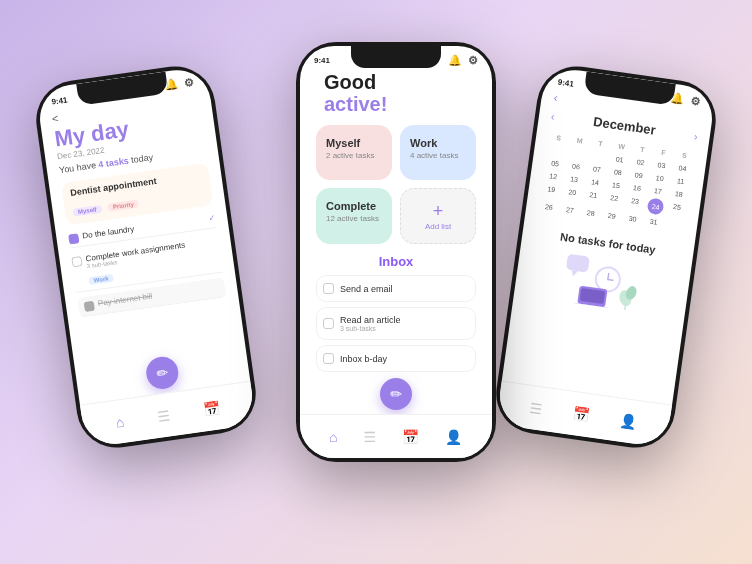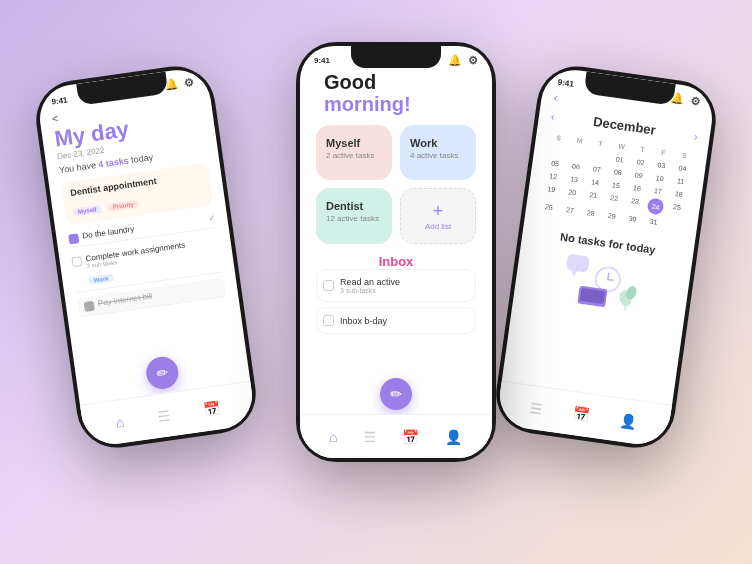--- a/index.html
+++ b/index.html
@@ -295,22 +295,23 @@
     }
     .add-label {
       font-size: 8px;
       color: #9b7fe8;
       font-weight: 400;
     }
 
     .inbox-title {
       font-size: 13px;
       font-weight: 700;
-      color: #ec4899;
+      color: #8b5cf6;
       text-align: center;
+      margin-bottom: 6px;
     }
 
     .inbox-item {
       display: flex;
       align-items: center;
       gap: 6px;
       padding: 7px 6px;
       border: 1px solid #f0f0f0;
       border-radius: 10px;
       margin-bottom: 5px;
@@ -516,52 +517,58 @@
         <span>9:41</span>
         <div class="header-icons">
           <span class="header-icon">🔔</span>
           <span class="header-icon">⚙</span>
         </div>
       </div>
 
       <div class="center-content">
         <div class="good-morning">
           <span>Good</span><br>
-          <span class="morning">morning!</span>
+          <span class="morning">active!</span>
         </div>
 
         <div class="category-grid">
 
           <div class="category-card cat-myself">
             <div class="cat-name">Myself</div>
             <div class="cat-tasks">2 active tasks</div>
           </div>
 
           <div class="category-card cat-work">
             <div class="cat-name">Work</div>
             <div class="cat-tasks">4 active tasks</div>
           </div>
 
           <div class="category-card cat-grocery">
-            <div class="cat-name">Dentist</div>
+            <div class="cat-name">Complete</div>
             <div class="cat-tasks">12 active tasks</div>
           </div>
 
           <div class="category-card cat-add">
             <div class="add-plus">+</div>
             <div class="add-label">Add list</div>
           </div>
         </div>
 
         <div class="inbox-title">Inbox</div>
 
         <div class="inbox-item">
           <div class="inbox-check"></div>
           <div>
-            <div class="inbox-text">Read an active</div>
+            <div class="inbox-text">Send a email</div>
+          </div>
+        </div>
+        <div class="inbox-item">
+          <div class="inbox-check"></div>
+          <div>
+            <div class="inbox-text">Read an article</div>
             <div class="inbox-sub">3 sub-tasks</div>
           </div>
         </div>
         <div class="inbox-item">
           <div class="inbox-check"></div>
           <div>
             <div class="inbox-text">Inbox b-day</div>
           </div>
         </div>
       </div>

